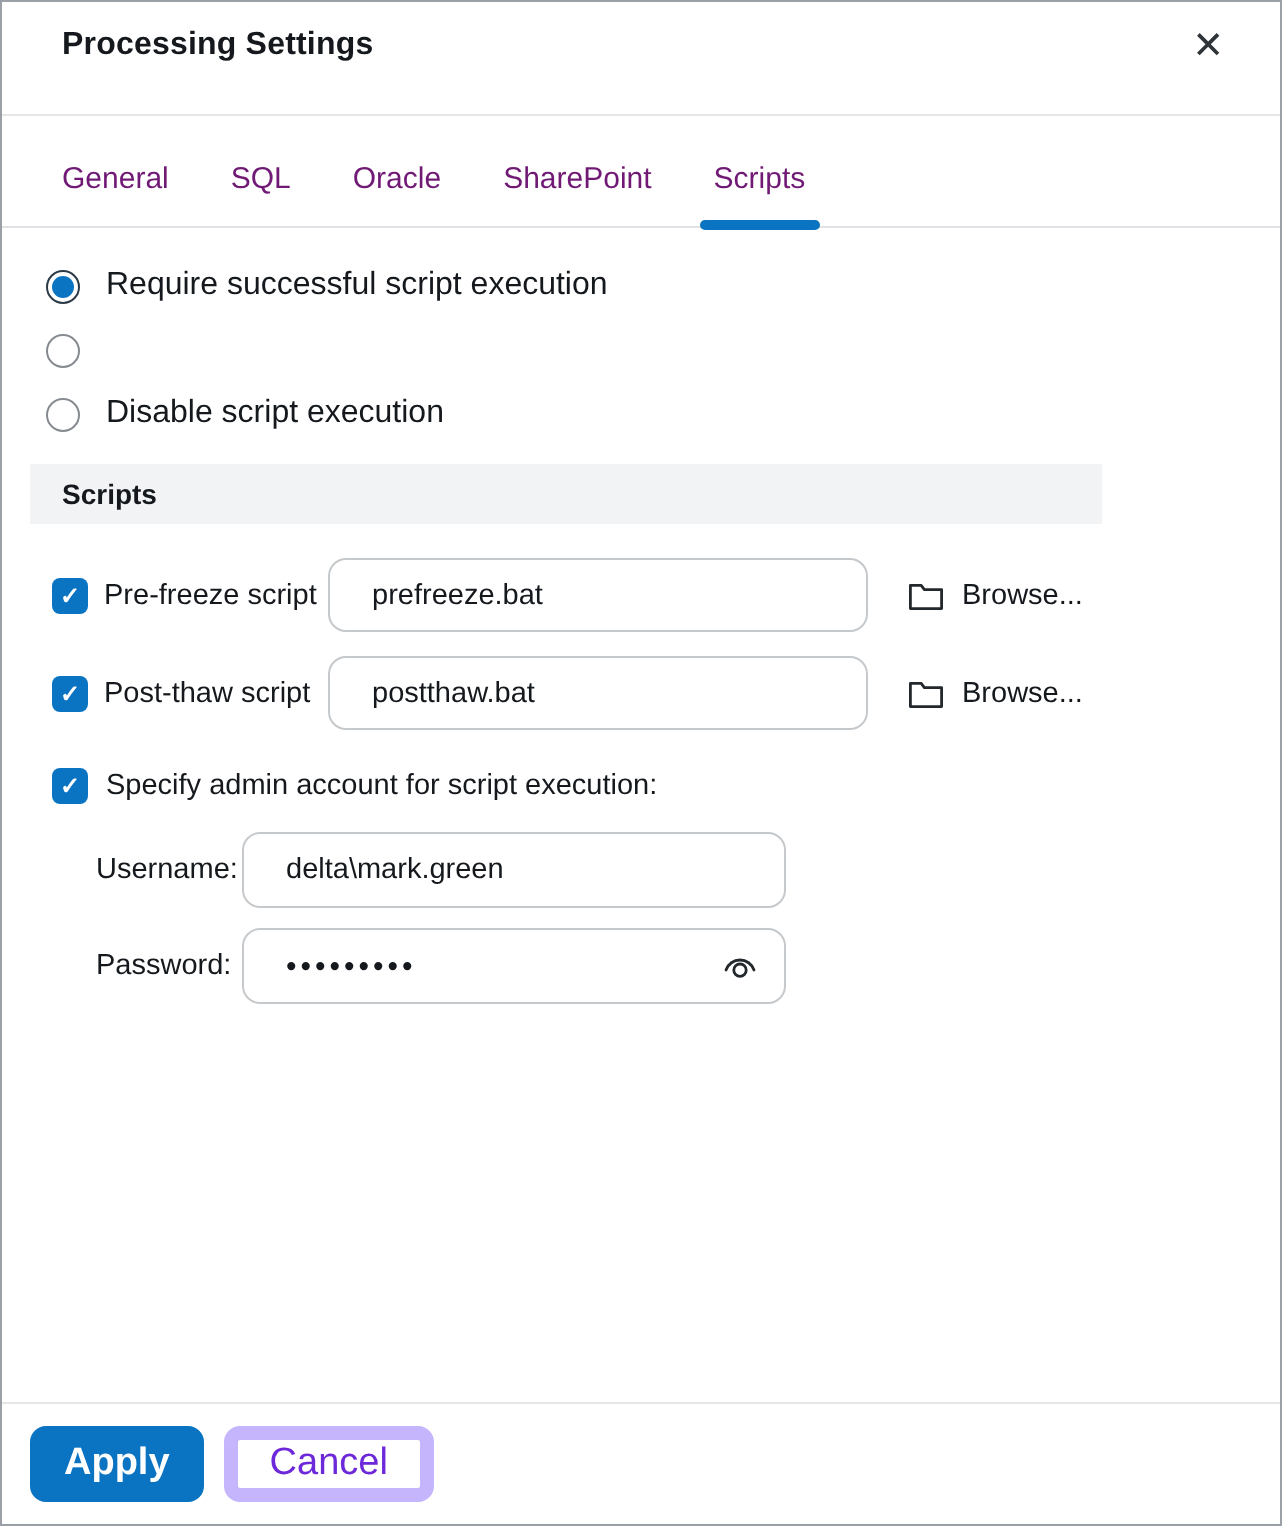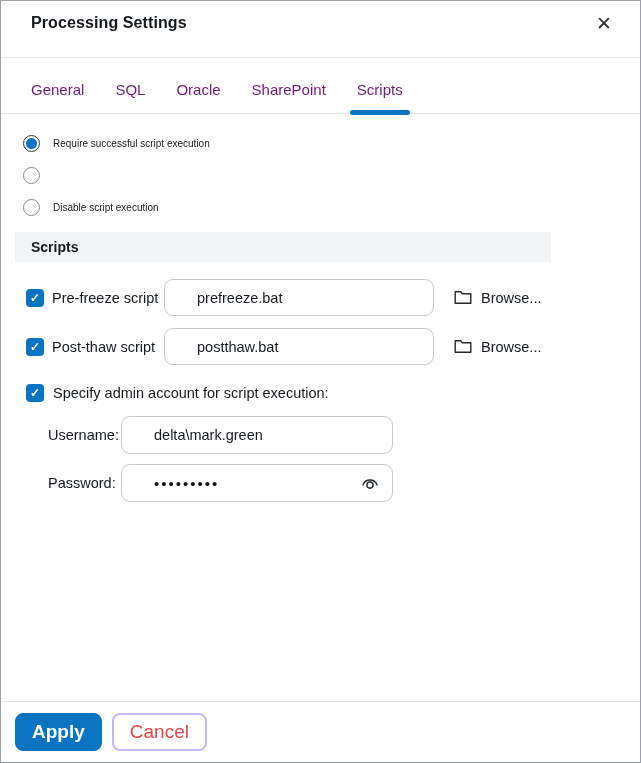--- a/index.html
+++ b/index.html
@@ -32,21 +32,21 @@
   .tab {
     position:relative; padding-bottom:15px; font-size:15px;
     color:#701a75; cursor:pointer; white-space:nowrap;
   }
   .tab.active::after {
     content:""; position:absolute; left:-7px; right:-7px; bottom:-2px;
     height:5px; border-radius:6px; background:#0b74c2;
   }
   
   .radios { padding:13px 0 0 22px; }
-  .radio-row { display:flex; align-items:center; gap:13px; height:32px; font-size:10px; cursor:pointer; }
+  .radio-row { display:flex; align-items:center; gap:13px; height:32px; font-size:16px; cursor:pointer; }
   .radio {
     width:17px; height:17px; border-radius:50%;
     border:1.5px solid #858b91; flex:0 0 17px;
     display:flex; align-items:center; justify-content:center; background:#fff;
   }
   .radio.selected { border:1.6px solid #2c3a47; }
   .radio.selected::after {
     content:""; width:11px; height:11px; border-radius:50%; background:#0b74c2;
   }
   
@@ -59,26 +59,26 @@
   .script-row { display:flex; align-items:center; margin:17px 0 0 25px; }
   .checkbox {
     width:18px; height:18px; border-radius:4px; background:#0b74c2;
     flex:0 0 18px; display:flex; align-items:center; justify-content:center;
     cursor:pointer;
   }
   .checkbox .check { color:#fff; font-size:12px; font-weight:700; line-height:1; }
   .script-label { margin-left:8px; width:112px; font-size:14.5px; }
   .text-input {
     height:37px; border:1px solid #c6c9cc; border-radius:9px;
-    padding:0 32px; font-size:14.5px; font-family:"Liberation Sans", sans-serif;
+    padding:0 21px; font-size:14.5px; font-family:"Liberation Sans", sans-serif;
     color:#15191d; outline:none; background:#fff;
   }
   .script-input { width:270px; }
   .browse-btn {
-    display:flex; align-items:center; gap:9px; margin-left:20px;
+    display:flex; align-items:flex-end; gap:9px; margin-left:20px;
     cursor:pointer; font-size:14.5px; background:none; border:none;
     font-family:"Liberation Sans", sans-serif; color:#15191d; padding:0;
   }
   
   .admin-check { display:flex; align-items:center; gap:9px; margin:19px 0 0 25px; font-size:14.5px; cursor:pointer; }
   .cred-row { display:flex; align-items:center; margin:14px 0 0 47px; }
   .cred-row.password { margin-top:10px; }
   .cred-label { width:73px; font-size:14.5px; }
   .cred-input { width:272px; height:38px; }
   .input-wrap { position:relative; display:inline-block; }
@@ -91,21 +91,21 @@
   .footer {
     position:absolute; left:0; right:0; bottom:0; height:61px;
     border-top:1px solid #e4e6e8; display:flex; align-items:center;
     padding-left:14px; gap:10px; background:#fff;
   }
   .btn {
     height:38px; min-width:86px; border-radius:8px; font-size:19px;
     font-family:"Liberation Sans", sans-serif; cursor:pointer; padding:0 16px;
   }
   .btn-primary { background:#0b74c2; border:1px solid #0b74c2; color:#fff; font-weight:700; }
-  .btn-secondary { background:#fff; border:2px solid #c4b5fd; color:#ef4444; }
+  .btn-secondary { background:#fff; border:7px solid #c4b5fd; color:#6d28d9; }
   svg { display:block; }
 </style>
 </head>
 <body>
 
 <div class="dialog">
 
   <div class="header">
     <div class="title">Processing Settings</div>
     <div class="close">✕</div>

